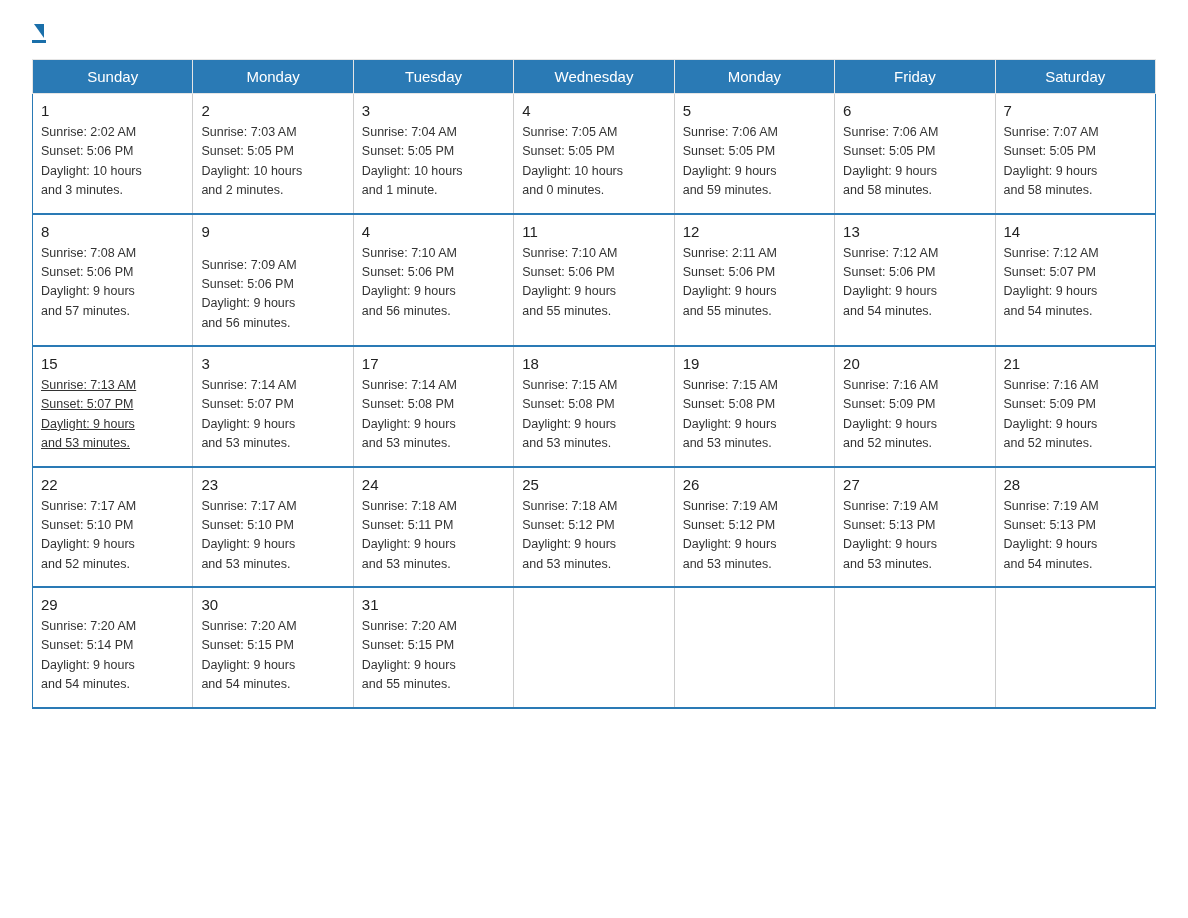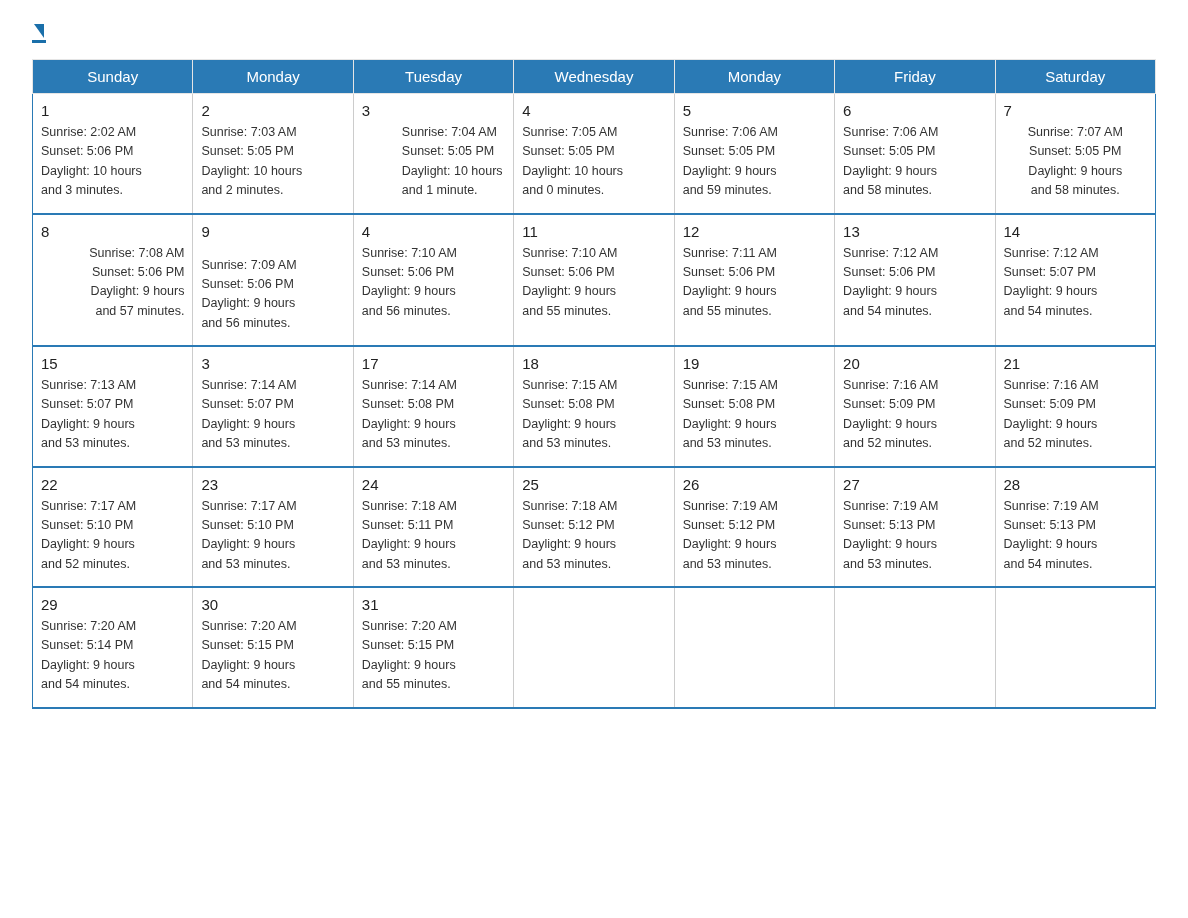--- a/index.html
+++ b/index.html
@@ -144,21 +144,21 @@
         </td>
         <td>
           <span class="day-num">2</span>
           <div class="day-info" style="white-space: pre-line;">Sunrise: 7:03 AM
 Sunset: 5:05 PM
 Daylight: 10 hours
 and 2 minutes.</div>
         </td>
         <td>
           <span class="day-num">3</span>
-          <div class="day-info" style="white-space: pre-line; margin-left: 40px;">Sunrise: 7:04 AM
+          <div class="day-info" style="white-space: pre-line;">Sunrise: 7:04 AM
 Sunset: 5:05 PM
 Daylight: 10 hours
 and 1 minute.</div>
         </td>
         <td>
           <span class="day-num">4</span>
           <div class="day-info" style="white-space: pre-line;">Sunrise: 7:05 AM
 Sunset: 5:05 PM
 Daylight: 10 hours
 and 0 minutes.</div>
@@ -172,30 +172,30 @@
         </td>
         <td>
           <span class="day-num">6</span>
           <div class="day-info" style="white-space: pre-line;">Sunrise: 7:06 AM
 Sunset: 5:05 PM
 Daylight: 9 hours
 and 58 minutes.</div>
         </td>
         <td>
           <span class="day-num">7</span>
-          <div class="day-info" style="white-space: pre-line; text-align: center;">Sunrise: 7:07 AM
+          <div class="day-info" style="white-space: pre-line;">Sunrise: 7:07 AM
 Sunset: 5:05 PM
 Daylight: 9 hours
 and 58 minutes.</div>
         </td>
       </tr>
       <tr>
         <td>
           <span class="day-num">8</span>
-          <div class="day-info" style="white-space: pre-line; text-align: right;">Sunrise: 7:08 AM
+          <div class="day-info" style="white-space: pre-line;">Sunrise: 7:08 AM
 Sunset: 5:06 PM
 Daylight: 9 hours
 and 57 minutes.</div>
         </td>
         <td>
           <span class="day-num">9</span>
           <div class="day-info" style="white-space: pre-line; margin-top: 16px;">Sunrise: 7:09 AM
 Sunset: 5:06 PM
 Daylight: 9 hours
 and 56 minutes.</div>
@@ -209,21 +209,21 @@
         </td>
         <td>
           <span class="day-num">11</span>
           <div class="day-info" style="white-space: pre-line;">Sunrise: 7:10 AM
 Sunset: 5:06 PM
 Daylight: 9 hours
 and 55 minutes.</div>
         </td>
         <td>
           <span class="day-num">12</span>
-          <div class="day-info" style="white-space: pre-line;">Sunrise: 7:11 AM
+          <div class="day-info" style="white-space: pre-line;">Sunrise: 2:11 AM
 Sunset: 5:06 PM
 Daylight: 9 hours
 and 55 minutes.</div>
         </td>
         <td>
           <span class="day-num">13</span>
           <div class="day-info" style="white-space: pre-line;">Sunrise: 7:12 AM
 Sunset: 5:06 PM
 Daylight: 9 hours
 and 54 minutes.</div>
@@ -232,21 +232,21 @@
           <span class="day-num">14</span>
           <div class="day-info" style="white-space: pre-line;">Sunrise: 7:12 AM
 Sunset: 5:07 PM
 Daylight: 9 hours
 and 54 minutes.</div>
         </td>
       </tr>
       <tr>
         <td>
           <span class="day-num">15</span>
-          <div class="day-info" style="white-space: pre-line;">Sunrise: 7:13 AM
+          <div class="day-info" style="white-space: pre-line; text-decoration: underline;">Sunrise: 7:13 AM
 Sunset: 5:07 PM
 Daylight: 9 hours
 and 53 minutes.</div>
         </td>
         <td>
           <span class="day-num">3</span>
           <div class="day-info" style="white-space: pre-line;">Sunrise: 7:14 AM
 Sunset: 5:07 PM
 Daylight: 9 hours
 and 53 minutes.</div>

